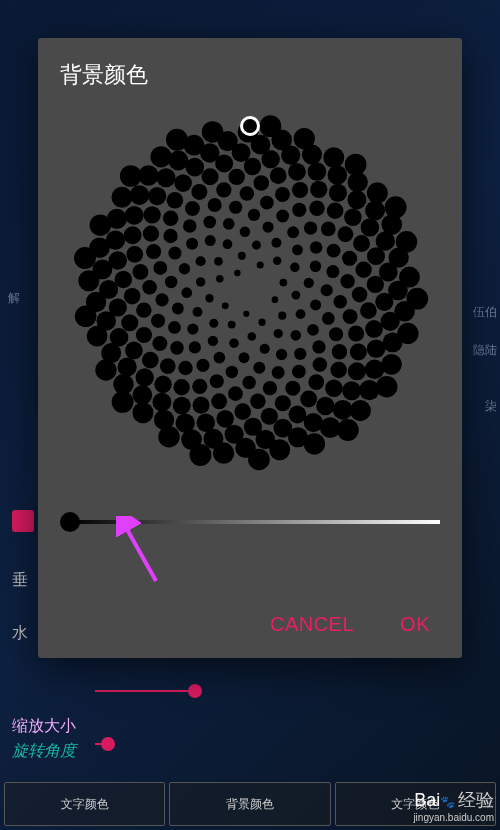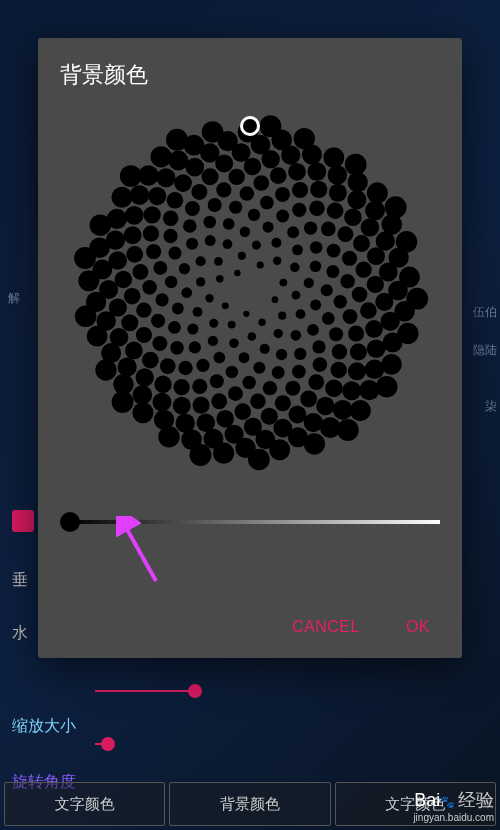--- a/index.html
+++ b/index.html
@@ -17,22 +17,22 @@
       background: linear-gradient(135deg, #0a1a35, #0d2040, #081525);
     }
     .bg-label {
       position: absolute;
       font-size: 16px;
       color: #c0c0c0;
       font-weight: 300;
     }
     .bg-label.l1 { left: 12px; top: 570px; }
     .bg-label.l2 { left: 12px; top: 623px; }
-    .bg-label.l3 { left: 12px; top: 716px; color: #7dd3fc; }
-    .bg-label.l4 { left: 12px; top: 772px; color: #8b5cf6; }
+    .bg-label.l3 { left: 12px; top: 716px; color: #f0abfc; }
+    .bg-label.l4 { left: 12px; top: 741px; color: #14b8a6; font-style: italic; }
     .bg-slider {
       position: absolute;
       height: 2px;
       background: #d81b60;
     }
     .bg-slider.s3 { left: 95px; top: 690px; width: 100px; }
     .bg-slider.s4 { left: 95px; top: 743px; width: 15px; }
     .bg-slider-thumb {
       position: absolute;
       width: 14px; height: 14px;
@@ -59,21 +59,21 @@
       align-items: center;
     }
     .tab {
       flex: 1;
       height: 44px;
       border: 1px solid #555;
       border-radius: 2px;
       display: flex;
       align-items: center;
       justify-content: center;
-      font-size: 15px;
+      font-size: 12px;
       color: #d0d0d0;
       background: rgba(30,30,30,0.4);
     }
     .watermark {
       position: absolute;
       right: 6px;
       bottom: 6px;
       text-align: right;
       font-size: 10px;
       color: #ccc;
@@ -151,21 +151,21 @@
     }
     .dialog-actions {
       margin-top: auto;
       display: flex;
       justify-content: flex-end;
       gap: 46px;
       padding-right: 10px;
       padding-bottom: 6px;
     }
     .dialog-btn {
-      font-size: 16px;
+      font-size: 20px;
       font-weight: 500;
       color: #e91e63;
       letter-spacing: 0.5px;
       cursor: pointer;
     }
     .bg-text-fragment {
       position: absolute;
       font-size: 12px;
       color: #6a7a9a;
     }

